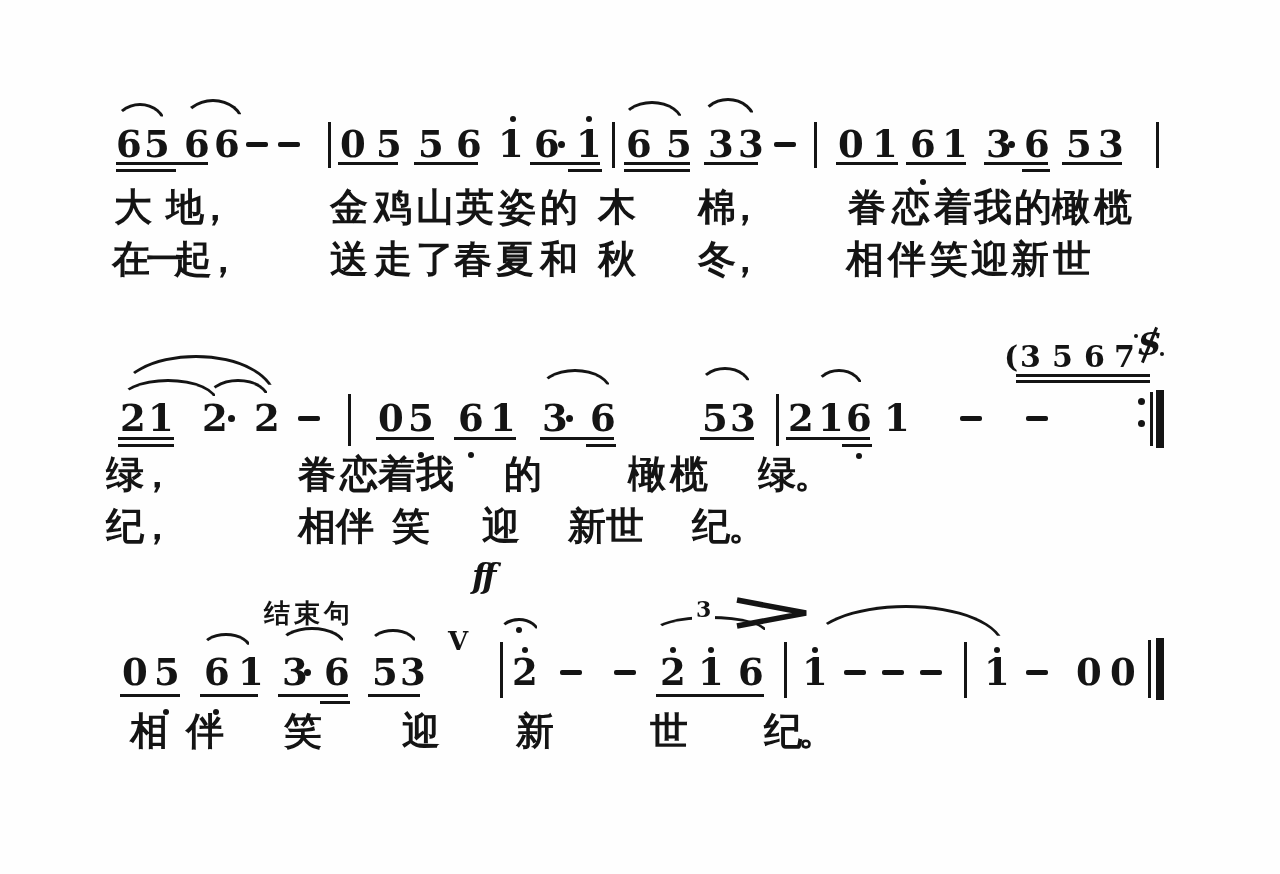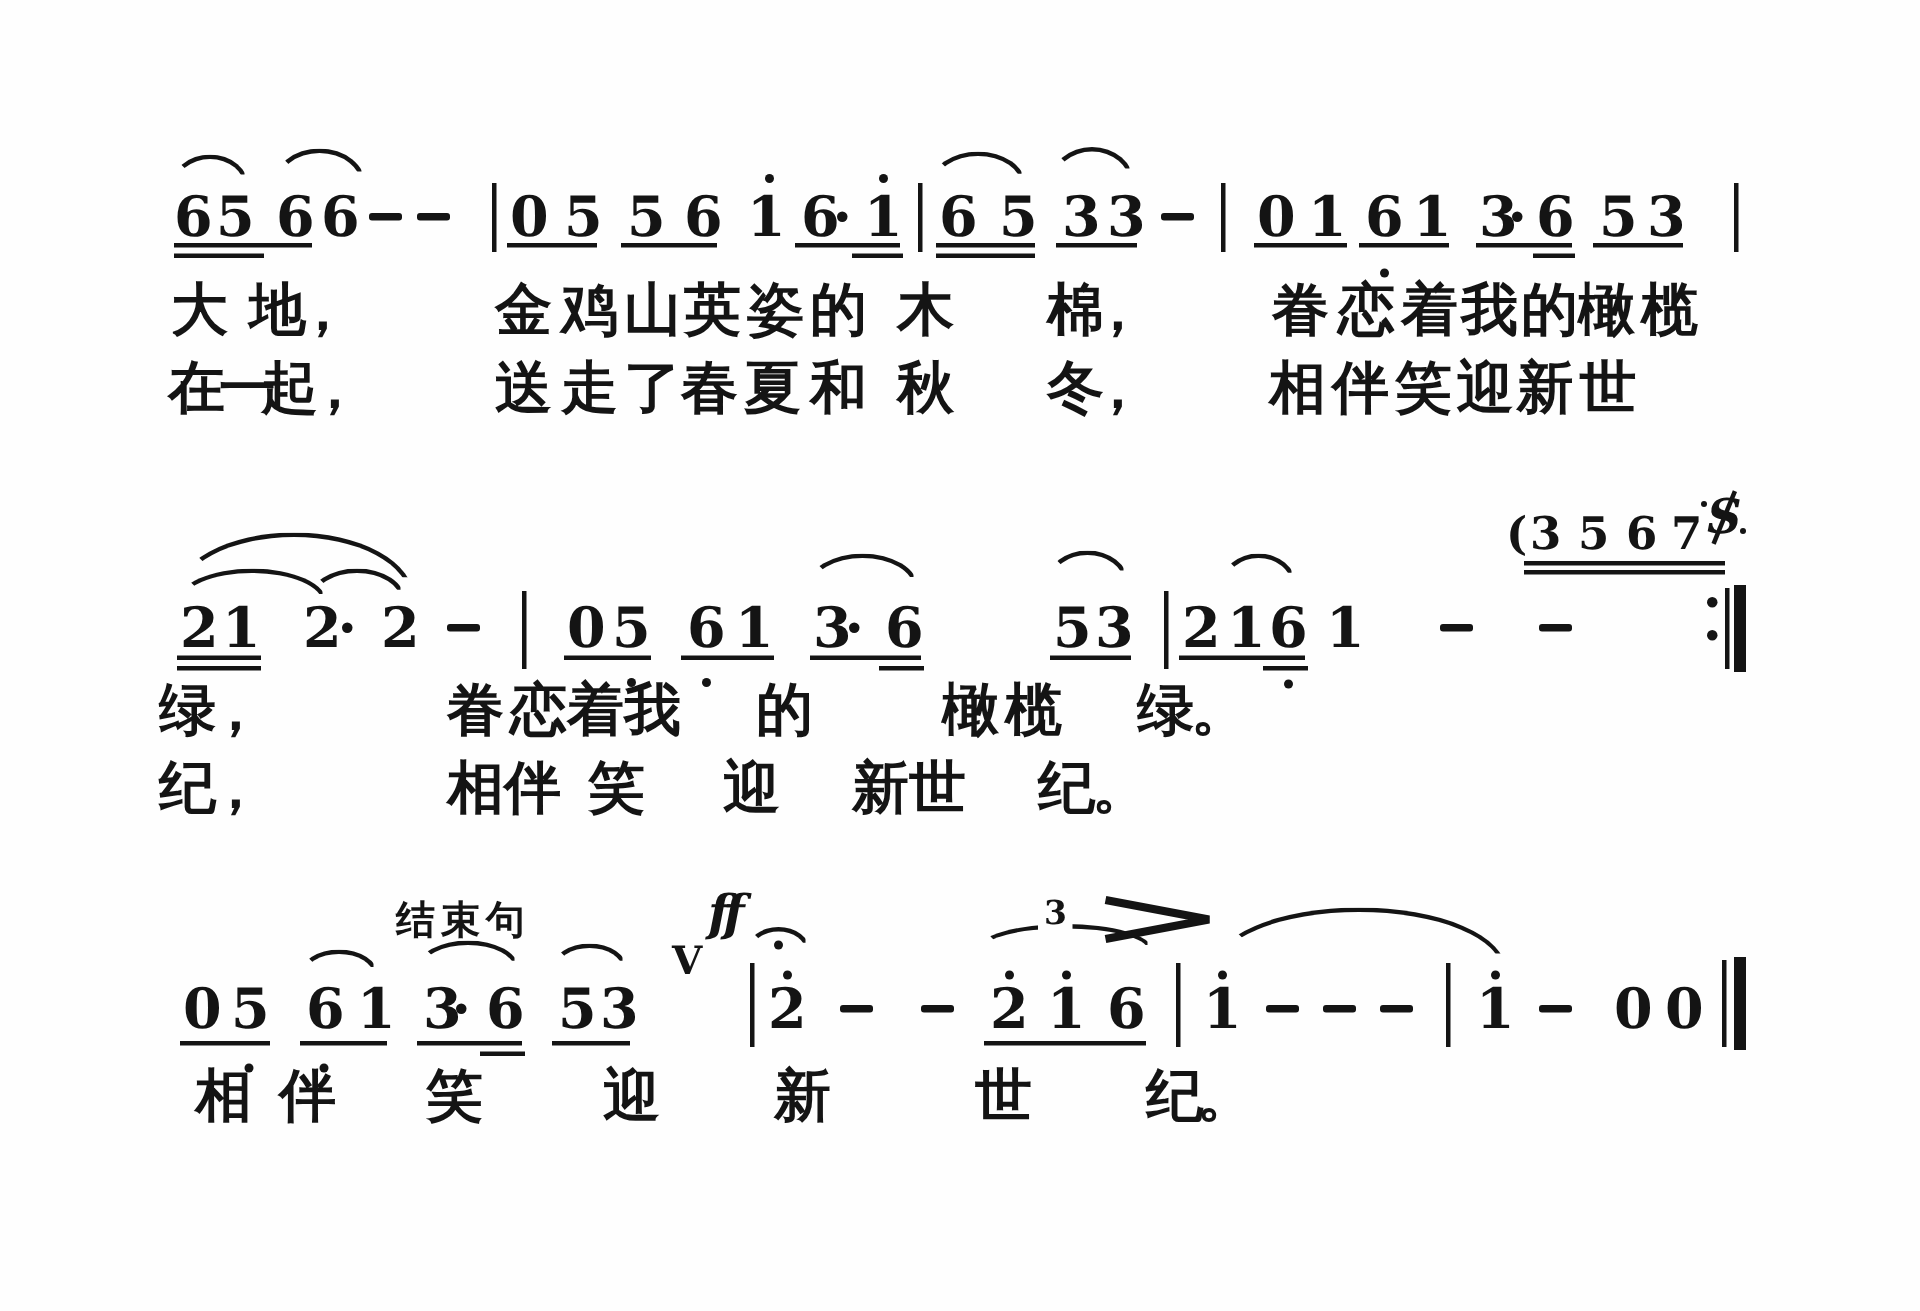--- a/index.html
+++ b/index.html
@@ -242,21 +242,21 @@
       <div class="slur" style="left: 808px; top: 605px; width: 196px; height: 42px;"></div>
       <div class="dot" style="left: 522px; top: 647px; width: 6px; height: 6px;"></div>
       <div class="dot" style="left: 670px; top: 647px; width: 6px; height: 6px;"></div>
       <div class="dot" style="left: 708px; top: 647px; width: 6px; height: 6px;"></div>
       <div class="dot" style="left: 812px; top: 647px; width: 6px; height: 6px;"></div>
       <div class="dot" style="left: 994px; top: 647px; width: 6px; height: 6px;"></div>
       <div class="dot" style="left: 163px; top: 709px; width: 6px; height: 6px;"></div>
       <div class="dot" style="left: 213px; top: 709px; width: 6px; height: 6px;"></div>
       <div class="cn-label" style="left: 264px; top: 601px;">结束句</div>
       <div class="breath" style="left: 448px; top: 628px;">V</div>
-      <div class="ff" style="left: 472px; top: 592px;">ff</div>
+      <div class="ff" style="left: 472px; top: 560px;">ff</div>
       <div class="fermata-arc" style="left: 498px; top: 618px; width: 42px; height: 16px;"></div>
       <div class="dot" style="left: 516px; top: 627px; width: 6px; height: 6px;"></div>
       <div class="tri3" style="left: 692px; top: 598px;">3</div>
       <div class="accent" style="left: 734px; top: 596px; width: 78px; height: 34px;"><svg width="78" height="34" viewBox="0 0 78 34">
           <polyline points="3,4 72,17 3,30" fill="none" stroke="#141414" stroke-width="5.5"></polyline>
         </svg></div>
       <div class="bar" style="left: 1148px; top: 640px; height: 58px;"></div>
       <div class="bar thick" style="left: 1156px; top: 638px; height: 62px;"></div>
       <div class="lyric" style="left: 130px; top: 712px;">相</div>
       <div class="lyric" style="left: 186px; top: 712px;">伴</div>

